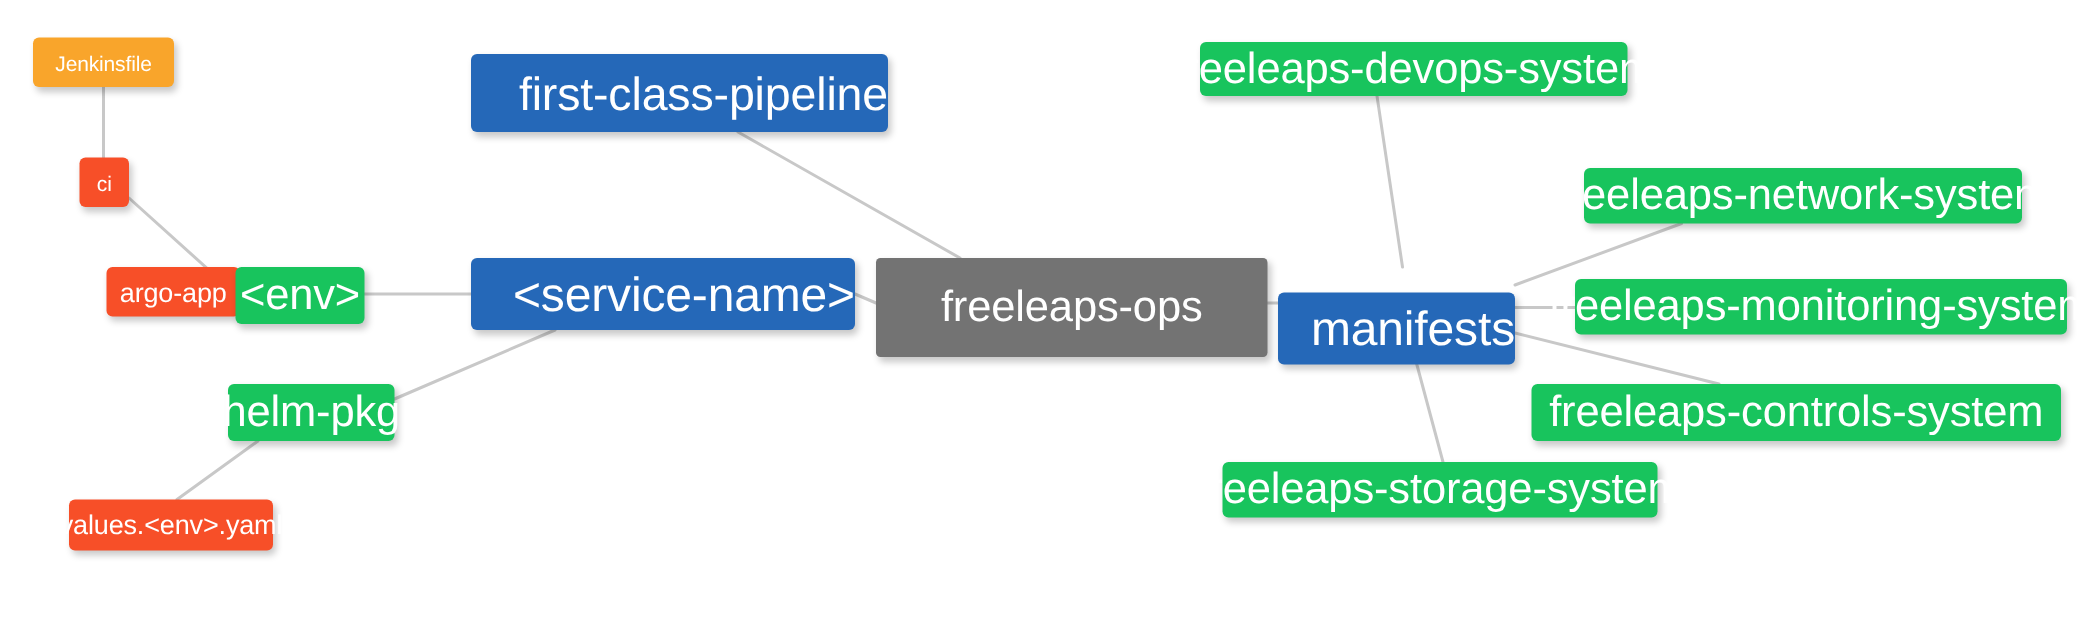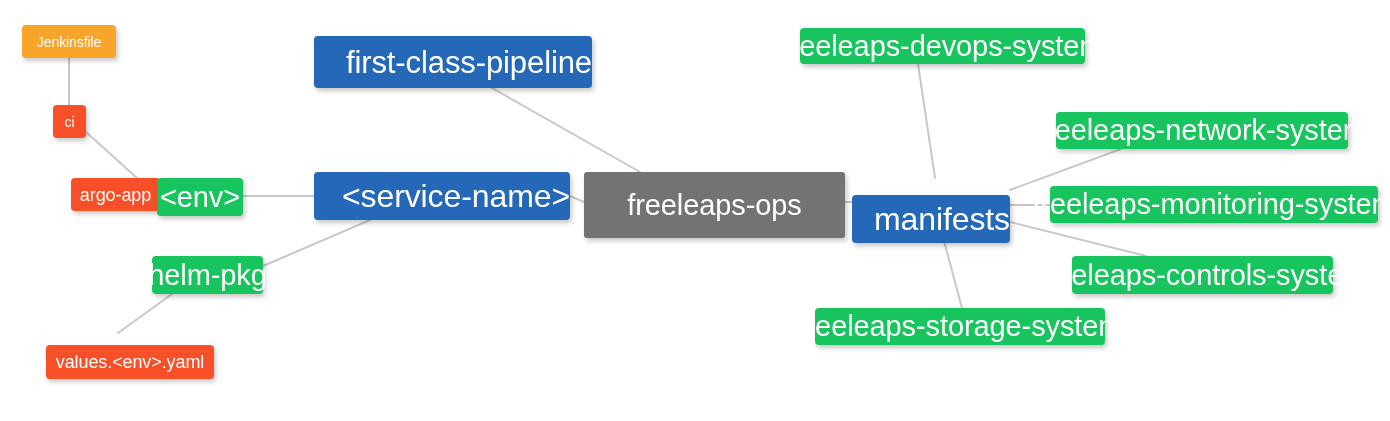--- a/index.html
+++ b/index.html
@@ -79,21 +79,21 @@
       </div>
       <div class="node node-red sz-sm" style="left: 33px; top: 178px; width: 89px; height: 33px;">
         <span>argo-app</span>
       </div>
       <div class="node node-green sz-md" style="left: 157px; top: 164px; width: 86px; height: 38px; margin-top: 14px;">
         <span>&lt;env&gt;</span>
       </div>
       <div class="node node-green sz-md" style="left: 152px; top: 256px; width: 111px; height: 38px;">
         <span>helm-pkg</span>
       </div>
-      <div class="node node-red sz-sm" style="left: 8px; top: 345px; width: 168px; height: 34px;">
+      <div class="node node-red sz-sm" style="left: 8px; top: 333px; width: 136px; height: 34px;">
         <span>values.&lt;env&gt;.yaml</span>
       </div>
       <div class="node node-blue sz-xl" style="left: 314px; top: 36px; width: 278px; height: 52px;">
         <span>first-class-pipeline</span>
       </div>
       <div class="node node-blue sz-lg" style="left: 314px; top: 172px; width: 256px; height: 48px;">
         <span>&lt;service-name&gt;</span>
       </div>
       <div class="node node-root sz-md" style="left: 584px; top: 172px; width: 261px; height: 66px;">
         <span>freeleaps-ops</span>
@@ -103,20 +103,20 @@
       </div>
       <div class="node node-green sz-md" style="left: 800px; top: 28px; width: 285px; height: 36px;">
         <span>freeleaps-devops-system</span>
       </div>
       <div class="node node-green sz-md" style="left: 1056px; top: 112px; width: 292px; height: 37px;">
         <span>freeleaps-network-system</span>
       </div>
       <div class="node node-green sz-md" style="left: 1050px; top: 186px; width: 328px; height: 37px;">
         <span>freeleaps-monitoring-system</span>
       </div>
-      <div class="node node-green sz-md" style="left: 1072px; top: 256px; width: 261px; height: 38px;">
+      <div class="node node-green sz-md" style="left: 1021px; top: 256px; width: 353px; height: 38px;">
         <span>freeleaps-controls-system</span>
       </div>
       <div class="node node-green sz-md" style="left: 815px; top: 308px; width: 290px; height: 37px; align-items: center;">
         <span>freeleaps-storage-system</span>
       </div>
     </div>
 </div>
 
 </body></html>

